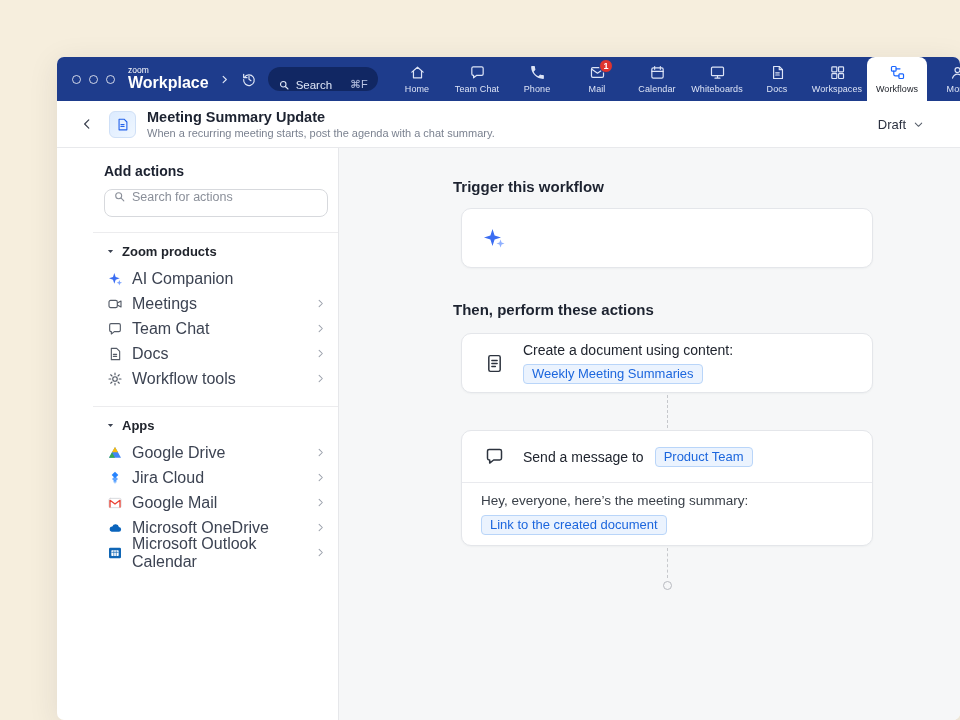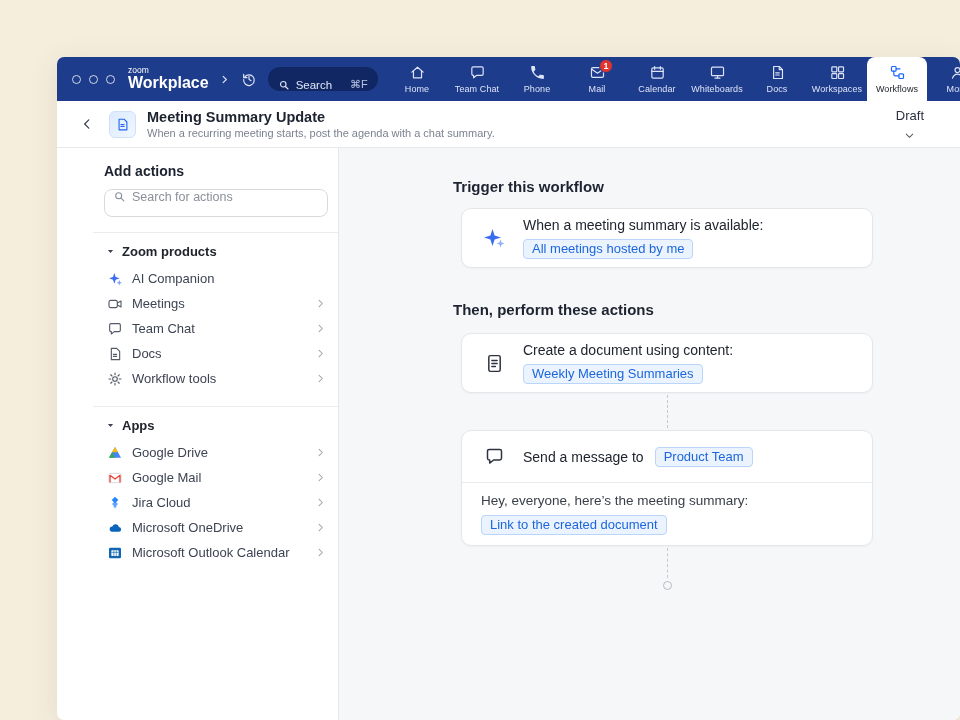--- a/index.html
+++ b/index.html
@@ -35,33 +35,33 @@
 
   
   .wf-header { height:47px; background:#fff; border-bottom:1px solid #e8e9ec; display:flex; align-items:center;
     padding:0 30px 0 18px; flex:0 0 auto; }
   .back-btn { width:24px; height:24px; display:flex; align-items:center; justify-content:center; color:#3c4250; cursor:pointer; }
   .wf-icon { width:27px; height:27px; border-radius:6px; background:linear-gradient(135deg,#dcebff,#f0f7ff);
     border:1px solid #cfe0f7; display:flex; align-items:center; justify-content:center; margin-left:10px; }
   .wf-titles { margin-left:11px; }
   .wf-title { font-size:14.5px; font-weight:700; color:#1c2230; }
   .wf-sub { font-size:11px; color:#7b8290; margin-top:2px; }
-  .draft { margin-left:auto; display:flex; align-items:center; gap:7px; font-size:13px; color:#2b3140; cursor:pointer; padding:4px 6px;flex-direction:column; }
+  .draft { margin-left:auto; display:flex; align-items:center; gap:7px; font-size:13px; color:#2b3140; cursor:pointer; padding:4px 6px; }
 
   
   .body-row { flex:1; display:flex; min-height:0;padding-left:36px; }
   .sidebar { width:246px; background:#fff; border-right:1px solid #e6e7ea; padding:15px 10px 0 11px; flex:0 0 auto; }
   .sb-title { font-size:14px; font-weight:700; color:#1c2230; }
   .sb-search { margin-top:10px; height:28px; border:1px solid #d7d9dd; border-radius:8px; display:flex;
     align-items:flex-start; padding:0 8px; gap:6px; color:#8a8f99; background:#fff; }
   .sb-search input { border:none; outline:none; flex:1; font-size:12.5px; color:#333; font-family:inherit; background:transparent; }
   .sb-search input::placeholder { color:#8a8f99; }
   .sb-div { border-top:1px solid #ececee; margin:15px -10px 0 -11px; }
   .sb-section { display:flex; align-items:center; gap:7px; padding:11px 2px 7px 2px; font-size:13px; font-weight:700; color:#20242c; cursor:pointer; }
-  .sb-item { height:25px; display:flex; align-items:center; gap:9px; padding:0 2px 0 3px; font-size:13px; color:#3c4352; cursor:pointer; border-radius:6px; }
+  .sb-item { height:25px; display:flex; align-items:center; gap:9px; padding:0 2px 0 3px; font-size:16px; color:#3c4352; cursor:pointer; border-radius:6px; }
   .sb-item svg.ic { width:16px; height:16px; flex:0 0 auto; }
   .sb-item .chev { margin-left:auto; color:#9aa0ab; display:flex; }
   .mono-ic { color:#545b67; }
 
   
   .main { flex:1; background:#f6f7f8; position:relative; min-width:0; }
   .h2 { position:absolute; left:114px; font-size:15px; font-weight:700; color:#1d2330; }
   .card { position:absolute; left:122px; width:412px; background:#fff; border:1px solid #e4e6ea;
     border-radius:10px; box-shadow:0 1px 2px rgba(30,40,60,.04); }
   .card-row { display:flex; align-items:center; gap:17px; padding:0 16px 0 20px; height:100%; }
@@ -307,38 +307,38 @@
             <polygon points="7.5,11 12,19 3,19" fill="#34A853"></polygon>
           </svg>
         <span>Google Drive</span>
         <span class="chev">
             <svg width="11" height="11" viewBox="0 0 24 24" fill="none" stroke="currentColor" stroke-width="2.2" stroke-linecap="round" stroke-linejoin="round">
               <path d="M9 5l7 7-7 7"></path>
             </svg>
           </span>
       </div>
       <div class="sb-item">
-        <svg class="ic" viewBox="0 0 24 24" fill="none" stroke-linecap="round" stroke-linejoin="round">
-            <rect x="3" y="5" width="18" height="14" rx="2" stroke="#d5d7db" stroke-width="1.4"></rect>
-            <path d="M4.5 18V8l7.5 5.5L19.5 8v10" stroke="#EA4335" stroke-width="2"></path>
-          </svg>
-        <span>Google Mail</span>
-        <span class="chev">
-            <svg width="11" height="11" viewBox="0 0 24 24" fill="none" stroke="currentColor" stroke-width="2.2" stroke-linecap="round" stroke-linejoin="round">
-              <path d="M9 5l7 7-7 7"></path>
-            </svg>
-          </span>
-      </div>
-      <div class="sb-item">
         <svg class="ic" viewBox="0 0 24 24">
             <path d="M12 2.5L17 7.5 12 12.5 7 7.5z" fill="#2684FF"></path>
             <path d="M12 9L16.5 13.5 12 18 7.5 13.5z" fill="#2684FF" opacity="0.72"></path>
             <path d="M12 14.5L15 17.5 12 20.5 9 17.5z" fill="#2684FF" opacity="0.45"></path>
           </svg>
         <span>Jira Cloud</span>
+        <span class="chev">
+            <svg width="11" height="11" viewBox="0 0 24 24" fill="none" stroke="currentColor" stroke-width="2.2" stroke-linecap="round" stroke-linejoin="round">
+              <path d="M9 5l7 7-7 7"></path>
+            </svg>
+          </span>
+      </div>
+      <div class="sb-item">
+        <svg class="ic" viewBox="0 0 24 24" fill="none" stroke-linecap="round" stroke-linejoin="round">
+            <rect x="3" y="5" width="18" height="14" rx="2" stroke="#d5d7db" stroke-width="1.4"></rect>
+            <path d="M4.5 18V8l7.5 5.5L19.5 8v10" stroke="#EA4335" stroke-width="2"></path>
+          </svg>
+        <span>Google Mail</span>
         <span class="chev">
             <svg width="11" height="11" viewBox="0 0 24 24" fill="none" stroke="currentColor" stroke-width="2.2" stroke-linecap="round" stroke-linejoin="round">
               <path d="M9 5l7 7-7 7"></path>
             </svg>
           </span>
       </div>
       <div class="sb-item">
         <svg class="ic" viewBox="0 0 24 24">
             <path d="M7 17.5h10.5a3.5 3.5 0 0 0 .4-7A5.2 5.2 0 0 0 8 9.6 4 4 0 0 0 7 17.5z" fill="#0A64BC"></path>
           </svg>
@@ -369,24 +369,20 @@
       <div class="h2" style="top:30px;">Trigger this workflow</div>
 
       <div class="card" style="top:60px; height:60px;">
         <div class="card-row">
           <span class="card-ic">
             <svg width="24" height="24" viewBox="0 0 24 24">
                 <path d="M10.5 3l2.1 6.4L19 11.5l-6.4 2.1L10.5 20l-2.1-6.4L2 11.5l6.4-2.1z" fill="#3b6df2"></path>
                 <path d="M18.5 13.5l1.1 2.9 2.9 1.1-2.9 1.1-1.1 2.9-1.1-2.9-2.9-1.1 2.9-1.1z" fill="#8fb0ff"></path>
               </svg>
           </span>
-          <div class="stack">
-            <span class="card-txt">When a meeting summary is available:</span>
-            <span class="tag">All meetings hosted by me</span>
-          </div>
         </div>
       </div>
 
       <div class="h2" style="top:153px;">Then, perform these actions</div>
 
       <div class="card" style="top:185px; height:60px;">
         <div class="card-row">
           <span class="card-ic">
             <svg width="21" height="21" viewBox="0 0 24 24" fill="none" stroke="#2c333e" stroke-width="1.7" stroke-linecap="round" stroke-linejoin="round">
                 <rect x="5.5" y="3" width="13" height="18" rx="1.8"></rect>

